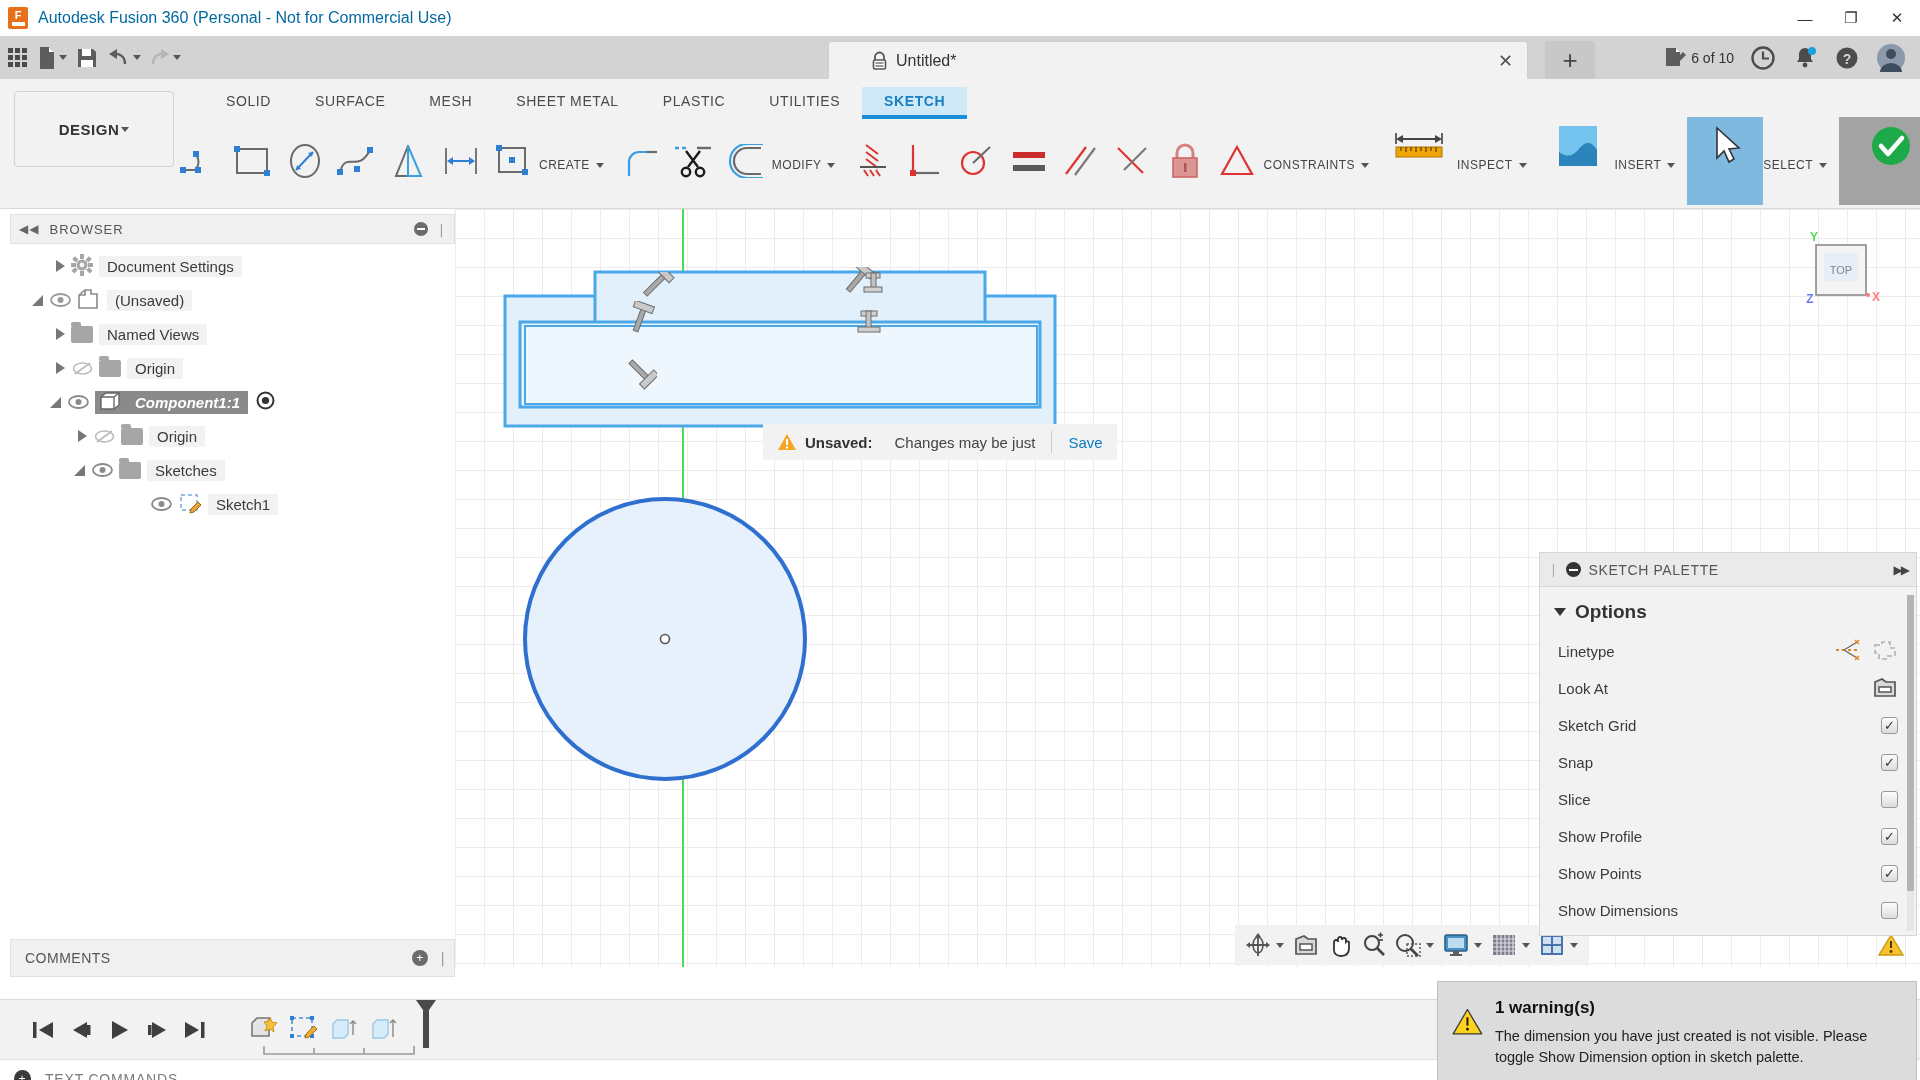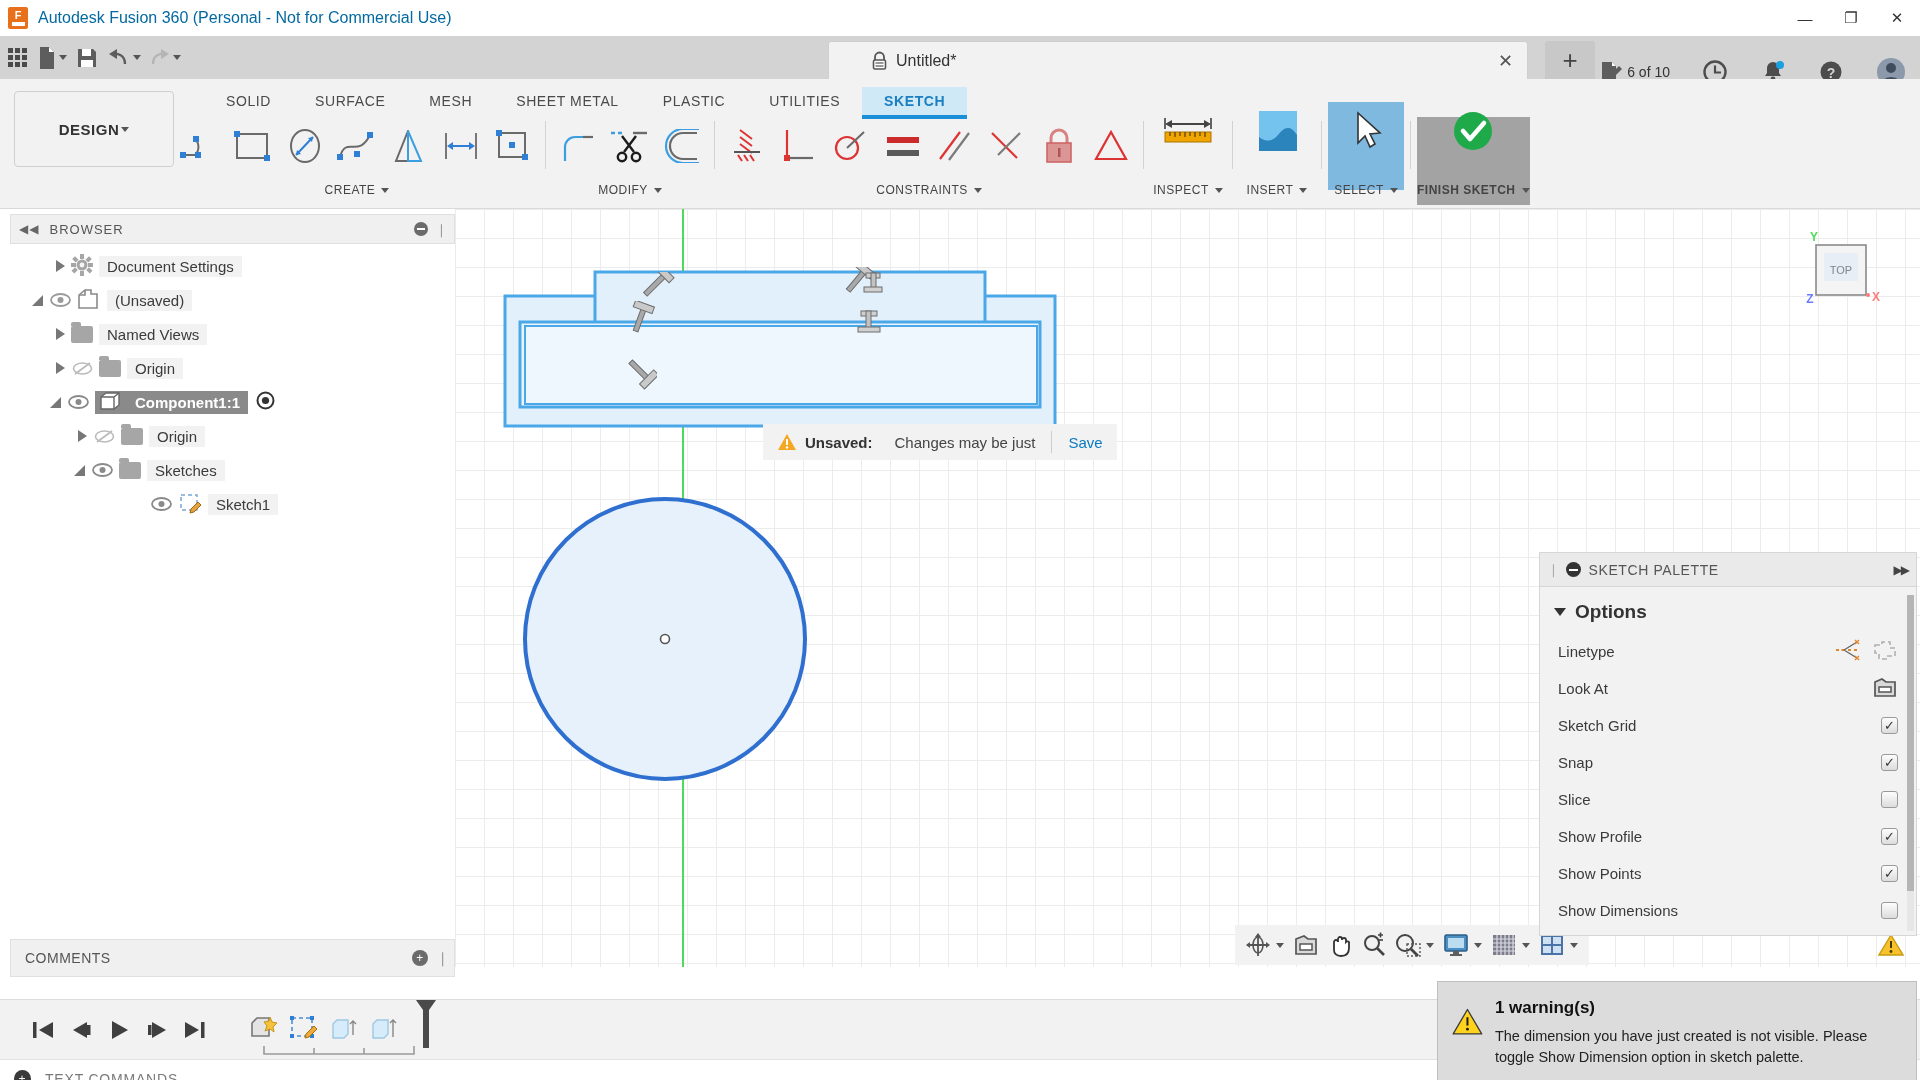--- a/index.html
+++ b/index.html
@@ -35,40 +35,40 @@
     background:#f2f2f2; border:1px solid #cfcfcf; border-bottom:none;
     border-radius:3px 3px 0 0; display:flex; align-items:center; }
   .doc-tab .lock{ margin-left:42px; }
   .doc-tab .name{ margin-left:8px; font-size:16px; color:#333; }
   .doc-tab .x{ position:absolute; right:14px; font-size:18px; color:#555; }
 
   .plus-tab{ position:absolute; left:1545px; top:5px; width:50px; height:38px;
     background:#c8c8c8; display:flex; align-items:center; justify-content:center;
     font-size:26px; color:#444; font-weight:300; border-radius:3px 3px 0 0;}
   .rtools{ position:absolute; right:8px; top:0; height:57px; display:flex;
-    align-items:flex-end; gap:20px; }
+    align-items:flex-start; gap:4px; }
   .rtool{ display:flex; align-items:center; height:43px; padding:0 6px; }
   .credits{ font-size:14px; color:#333; margin-left:4px; }
 
   
   .ribbon{ height:130px; background:#f2f2f2; display:flex; position:relative;
     border-bottom:1px solid #d9d9d9; }
   .design-box{ width:160px; margin:8px 0 8px 14px; border:1px solid #d0d0d0;
     border-radius:4px; background:#f2f2f2; display:flex; align-items:center;
     justify-content:center; height:76px; align-self:flex-start; margin-top:12px;}
   .design-box span{ font-size:15px; font-weight:bold; color:#333;
     letter-spacing:.5px;}
   .tabs{ position:absolute; left:204px; top:8px; display:flex; }
   .tab{ font-size:14px; color:#4a4a4a; padding:6px 22px; letter-spacing:.6px; }
   .tab.active{ background:#cfe9f7; color:#1a7fc1; font-weight:bold;
     border-bottom:4px solid #1a8fd8; }
 
   .ribbon-body{ position:absolute; left:175px; top:38px; right:0; bottom:0;
     display:flex; align-items:flex-start; }
-  .rgroup{ display:flex; flex-direction:column; align-items:center;
+  .rgroup{ display:flex; align-items:center;
     position:relative; height:88px; }
   .ritems{ display:flex; align-items:center; height:58px; }
   .rbtn{ width:52px; height:54px; display:flex; align-items:center;
     justify-content:center; }
   .glabel{ font-size:12px; color:#444; letter-spacing:.5px; margin-top:8px;
     display:flex; align-items:center; gap:4px; }
   .vdiv{ width:1px; height:48px; background:#d2d2d2; margin:0 6px;
     align-self:flex-start; margin-top:4px;}
   .bigbtn{ width:76px; height:88px; display:flex; flex-direction:column;
     align-items:center; }
@@ -92,21 +92,21 @@
     color:#555; letter-spacing:1px; position:relative;}
   .bhead .arrows{ color:#666; font-size:12px; margin-right:10px; }
   .bhead .dot{ position:absolute; right:26px; width:14px;height:14px;
     border-radius:50%; background:#6b6b6b; display:flex;align-items:center;
     justify-content:center;}
   .bhead .dot i{ width:8px;height:2px;background:#fff;display:block;}
   .bhead .grip{ position:absolute; right:6px; color:#999; font-size:13px;}
   .tree{ margin-top:5px; font-size:15px; }
   .trow{ display:flex; align-items:center; height:34px; }
   .trow .lbl{ background:#f2f2f2; padding:2px 8px; color:#3b3b3b; }
-  .trow.selected .lbl{ background:#8a8a8a; color:#fff; font-weight:bold; }
+  .trow.selected .lbl{ background:#8a8a8a; color:#fff; font-weight:bold;font-style:italic; }
   .tri{ width:0;height:0;border-top:6px solid transparent;
     border-bottom:6px solid transparent; border-left:9px solid #777;
     margin-right:6px;}
   .tri-open{ width:0;height:0; border-left:11px solid transparent;
     border-bottom:11px solid #777; margin-right:6px;}
   .eye{ width:22px; height:22px; margin-right:6px; display:flex;
     align-items:center; justify-content:center; }
   .folder{ width:22px;height:17px;background:#a6a6a6;border-radius:2px 2px 2px 2px;
     margin-right:6px; position:relative;}
   .folder:before{ content:""; position:absolute; top:-4px; left:0; width:10px;

